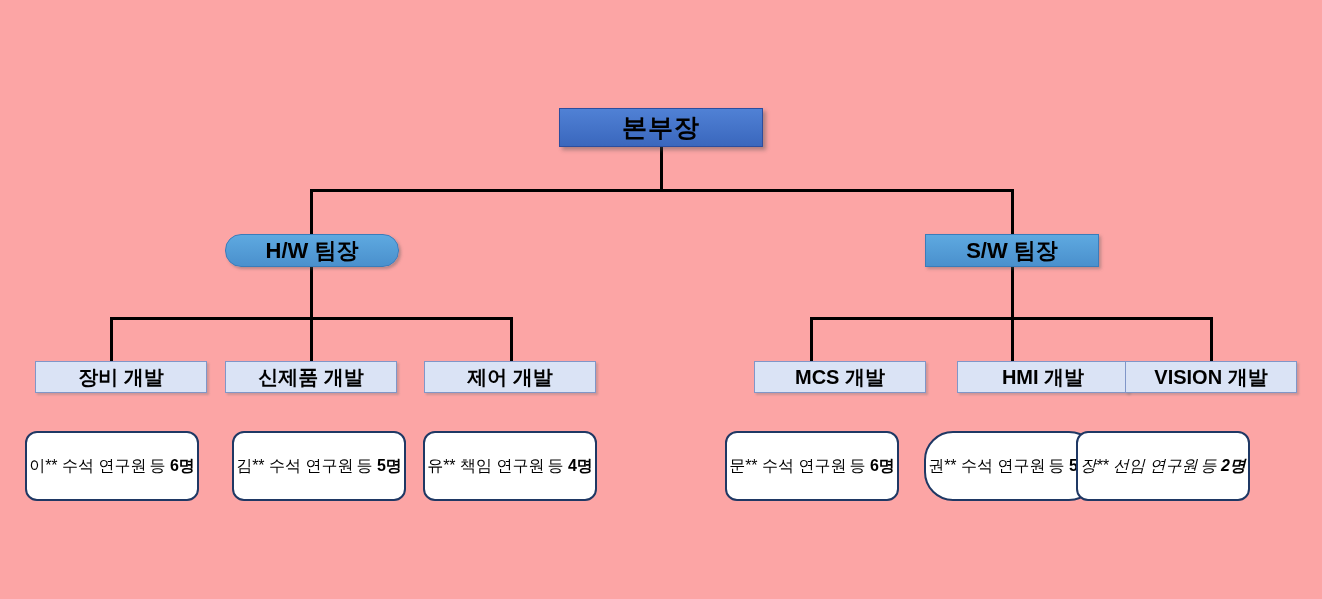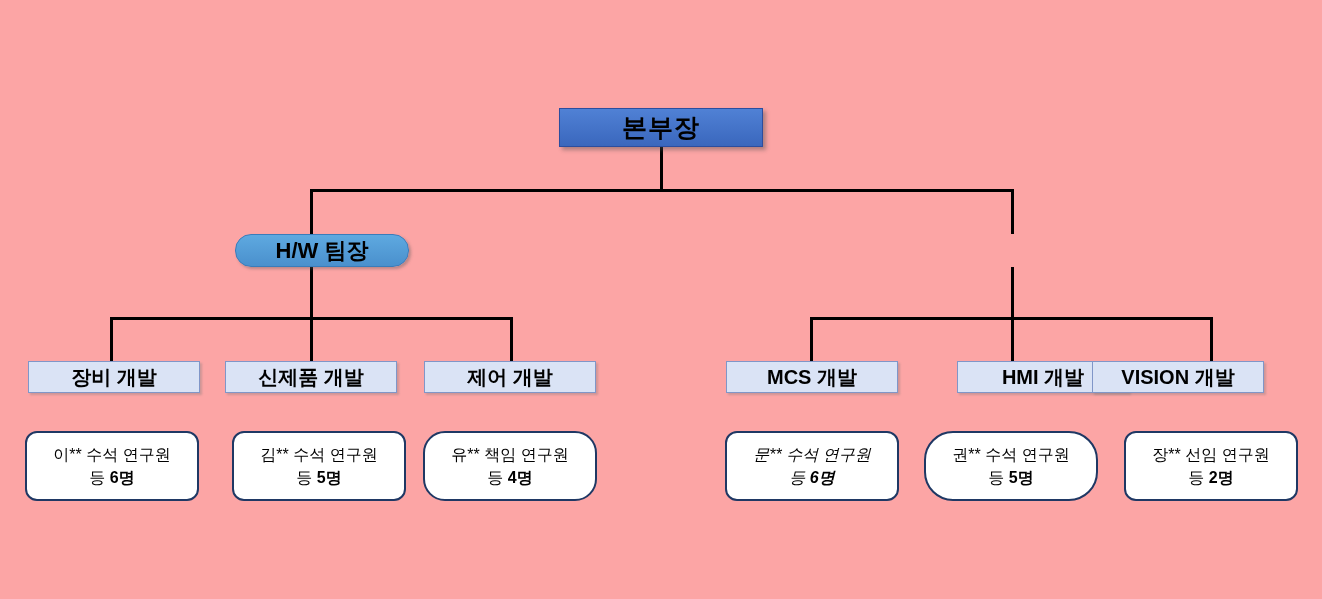--- a/index.html
+++ b/index.html
@@ -26,21 +26,21 @@
     background:#dae3f5;
     border:1.5px solid #8096c8;
     box-shadow:1.5px 1.5px 2px rgba(120,120,120,.35);
     font-size:20px;font-weight:bold;
   }
   .member-box{
     width:174px;height:70px;top:431px;
     background:#ffffff;
     border:2.5px solid #1f3864;
     border-radius:12px;
-    flex-direction:column;gap:3px;
+    flex-direction:row;gap:3px;
     font-size:16px;line-height:1.25;
   }
   .member-box .m2 b{font-weight:bold;}
 </style>
 </head>
 <body>
 
 <div class="canvas">
 
   <div class="conn" style="left:660px;top:147px;width:3px;height:43px;"></div>
@@ -57,61 +57,64 @@
   <div class="conn" style="left:1011px;top:267px;width:3px;height:51px;"></div>
   <div class="conn" style="left:810px;top:317px;width:403px;height:3px;"></div>
   <div class="conn" style="left:810px;top:317px;width:3px;height:45px;"></div>
   <div class="conn" style="left:1011px;top:317px;width:3px;height:45px;"></div>
   <div class="conn" style="left:1210px;top:317px;width:3px;height:45px;"></div>
 
   <div class="box root-box">
     <span>본부장</span>
   </div>
 
-  <div class="box team-box" style="left:235px;border-radius:16px;">
+  <div class="box team-box" style="left:225px;border-radius:16px;">
     <span>H/W 팀장</span>
   </div>
+  <div class="box team-box" style="left:925px;">
+    <span>S/W 팀장</span>
+  </div>
 
-  <div class="box dept-box" style="left:28px;">
+  <div class="box dept-box" style="left:35px;">
     <span>장비 개발</span>
   </div>
   <div class="box dept-box" style="left:225px;justify-content:center;">
     <span>신제품 개발</span>
   </div>
   <div class="box dept-box" style="left:424px;justify-content:center;">
     <span>제어 개발</span>
   </div>
-  <div class="box dept-box" style="left:726px;">
+  <div class="box dept-box" style="left:754px;">
     <span>MCS 개발</span>
   </div>
   <div class="box dept-box" style="left:925px;margin-left:32px;">
     <span>HMI 개발</span>
   </div>
-  <div class="box dept-box" style="left:1092px;">
+  <div class="box dept-box" style="left:1125px;">
     <span>VISION 개발</span>
   </div>
 
   <div class="box member-box" style="left:25px;">
     <div class="m1">이** 수석 연구원</div>
     <div class="m2"><span>등</span> <b>6명</b></div>
   </div>
   <div class="box member-box" style="left:232px;">
     <div class="m1">김** 수석 연구원</div>
     <div class="m2"><span>등</span> <b>5명</b></div>
   </div>
-  <div class="box member-box" style="left:423px;border-radius:22px;">
+  <div class="box member-box" style="left:423px;">
     <div class="m1">유** 책임 연구원</div>
     <div class="m2"><span>등</span> <b>4명</b></div>
   </div>
-  <div class="box member-box" style="left:725px;font-style:italic;">
+  <div class="box member-box" style="left:725px;">
     <div class="m1">문** 수석 연구원</div>
     <div class="m2"><span>등</span> <b>6명</b></div>
   </div>
   <div class="box member-box" style="left:924px;border-radius:29px;">
     <div class="m1">권** 수석 연구원</div>
     <div class="m2"><span>등</span> <b>5명</b></div>
   </div>
-  <div class="box member-box" style="left:1124px;">
+  <div class="box member-box" style="left:1076px;font-style:italic;">
     <div class="m1">장** 선임 연구원</div>
     <div class="m2"><span>등</span> <b>2명</b></div>
   </div>
 
 </div>
 
 </body></html>

